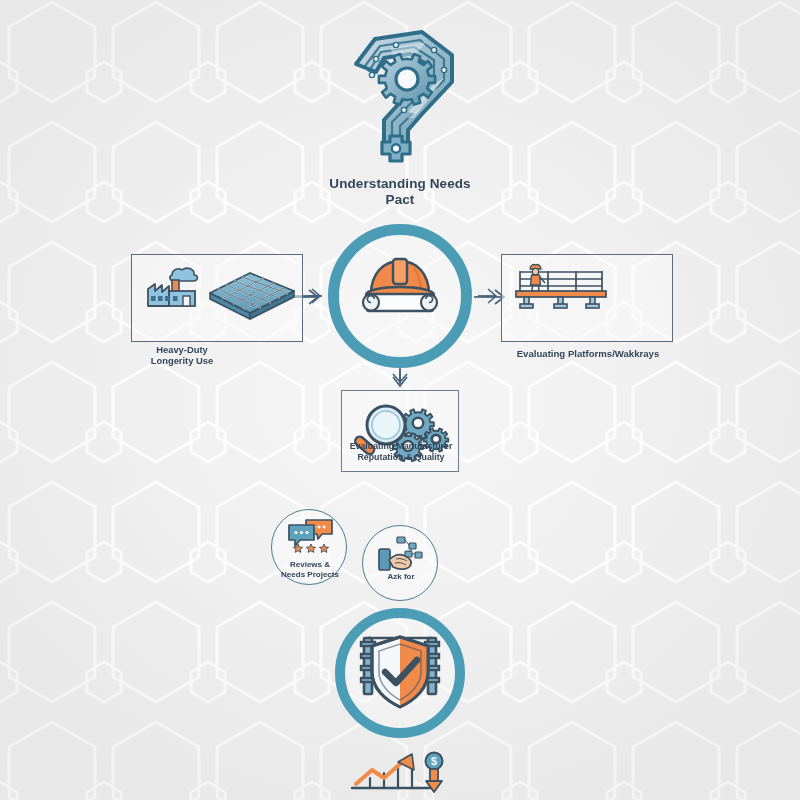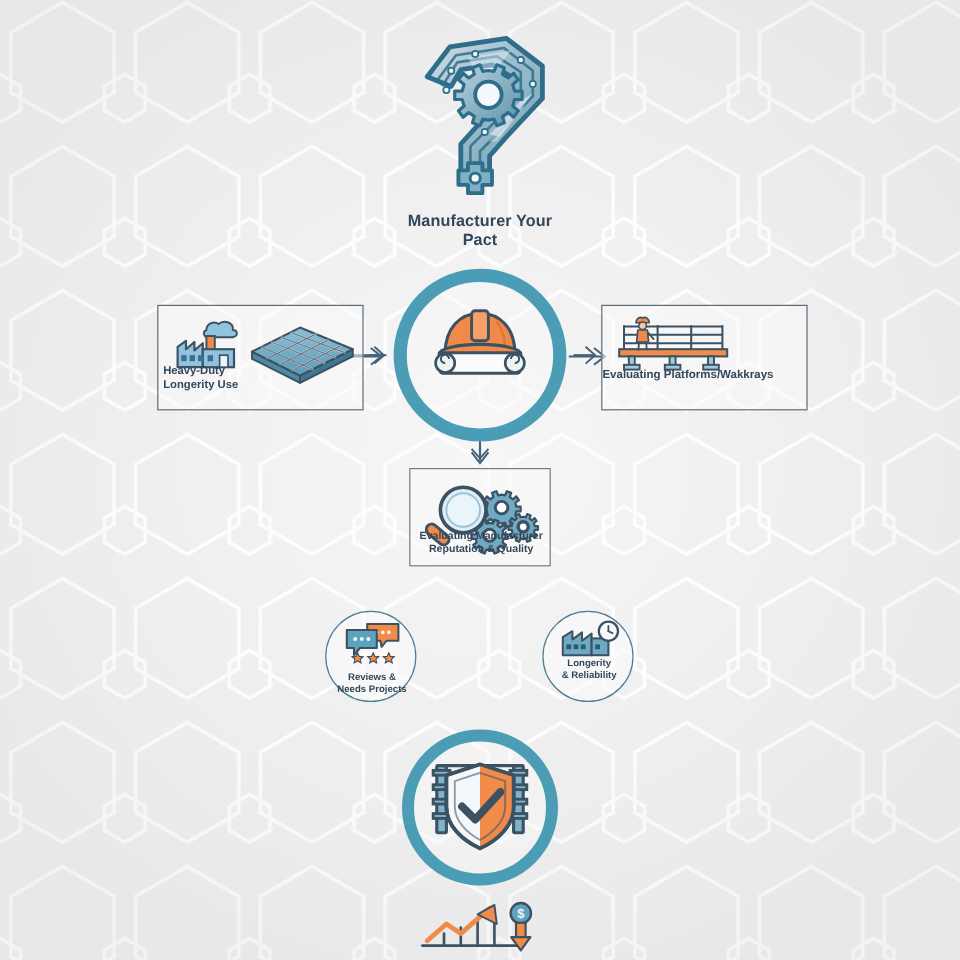--- a/index.html
+++ b/index.html
@@ -61,21 +61,23 @@
     background: rgba(250,250,250,0.55);
     box-sizing: border-box;
   }
   #box-heavy  { left: 131px; top: 254px; width: 172px; height: 88px; }
   #box-light  { left: 501px; top: 254px; width: 172px; height: 88px; }
 
   .boxlabel {
     position: absolute;
     color: #33475b;
     font-weight: bold;
+    text-align: center;
     line-height: 1.2;
+    margin-top: 41px;
   }
   #label-heavy {
     left: 4px; top: 48px; width: 92px;
     font-size: 9.4px;
   }
   #label-light {
     left: 0; top: 52px; width: 172px;
     font-size: 9.6px;
   }
 
@@ -243,21 +245,21 @@
       <circle cx="0" cy="0" r="11" fill="#f6f9fb" stroke="#2e6e8a" stroke-width="3.2"></circle>
     </g>
 
     <g transform="translate(66,128)">
       <path d="M-6,-14 L6,-14 L6,-8 L14,-8 L14,4 L6,4 L6,11 L-6,11 L-6,4 L-14,4 L-14,-8 L-6,-8 Z" fill="#7fb0c6" stroke="#2e6e8a" stroke-width="3.2" stroke-linejoin="round"></path>
       <circle cx="0" cy="-1.5" r="4.2" fill="#f2f8fa" stroke="#2e6e8a" stroke-width="2.4"></circle>
     </g>
   </svg>
 
   <div class="node ctext" id="title-understanding">
-    <div>Manufacturer Your</div>
+    <div>Understanding Needs</div>
     <div>Pact</div>
   </div>
 
   <div class="ring" id="ring-center"></div>
   <svg class="node" style="left:359px;top:250px;width:82px;height:72px;" viewBox="0 0 82 72">
 
     <path d="M12 44 C12 24 24 11 41 11 C58 11 70 24 70 44 Z" fill="#f0894a" stroke="#3c5161" stroke-width="2.6" stroke-linejoin="round"></path>
 
     <rect x="34" y="9" width="14" height="25" rx="3" fill="#f4a066" stroke="#3c5161" stroke-width="2.4"></rect>
 
@@ -426,44 +428,48 @@
         <path d="M25,26 L26.4,29 L29.6,29.3 L27.2,31.4 L27.9,34.4 L25,32.8 L22.1,34.4 L22.8,31.4 L20.4,29.3 L23.6,29 Z"></path>
         <path d="M38,26 L39.4,29 L42.6,29.3 L40.2,31.4 L40.9,34.4 L38,32.8 L35.1,34.4 L35.8,31.4 L33.4,29.3 L36.6,29 Z"></path>
       </g>
     </svg>
     <div class="badgelabel" id="lbl-reviews">
       <div>Reviews &amp;</div>
       <div>Needs Projects</div>
     </div>
   </div>
 
-
-  <div class="badge" id="badge-longevity">
-    <svg style="position:absolute;left:14px;top:8px;width:50px;height:30px;" viewBox="0 0 50 30">
-
-      <path d="M2 28 L2 13 L10 8 L10 15 L18 9 L18 16 L26 10 L26 28 Z" fill="#6fa9c2" stroke="#3c5161" stroke-width="1.7" stroke-linejoin="round"></path>
-      <rect x="26" y="14" width="14" height="14" fill="#6fa9c2" stroke="#3c5161" stroke-width="1.7"></rect>
-      <g fill="#2f5a74">
-        <rect x="5" y="19" width="4" height="4"></rect>
-        <rect x="11" y="19" width="4" height="4"></rect>
-        <rect x="17" y="19" width="4" height="4"></rect>
-        <rect x="29" y="19" width="4" height="4"></rect>
-      </g>
-
-      <circle cx="40" cy="8" r="8" fill="#f4fafc" stroke="#3c5161" stroke-width="1.9"></circle>
-      <g stroke="#3c5161" stroke-width="1.5" stroke-linecap="round">
-        <line x1="40" y1="8" x2="40" y2="3.6"></line>
-        <line x1="40" y1="8" x2="43.4" y2="9.6"></line>
+  <div class="badge" id="badge-ask">
+    <svg style="position:absolute;left:14px;top:10px;width:48px;height:36px;" viewBox="0 0 48 36">
+
+      <g fill="#6fa9c2" stroke="#3c5161" stroke-width="1.2">
+        <rect x="20" y="1" width="8" height="6" rx="1"></rect>
+        <rect x="32" y="7" width="7" height="6" rx="1"></rect>
+        <rect x="28" y="15" width="7" height="6" rx="1"></rect>
+        <rect x="38" y="16" width="7" height="6" rx="1"></rect>
+      </g>
+      <g stroke="#3c5161" stroke-width="1" fill="none">
+        <line x1="28" y1="4" x2="32" y2="9"></line>
+        <line x1="35" y1="13" x2="32" y2="16"></line>
+        <line x1="35" y1="18" x2="38" y2="18"></line>
+      </g>
+
+      <rect x="2" y="13" width="11" height="21" rx="2" fill="#5d9ab6" stroke="#3c5161" stroke-width="1.7"></rect>
+
+      <path d="M12 24 C17 19 22 17 28 20 C33 22 36 26 33 30 C30 34 22 34 16 31 Z" fill="#f6c9a6" stroke="#3c5161" stroke-width="1.7" stroke-linejoin="round"></path>
+      <g stroke="#3c5161" stroke-width="1" fill="none">
+        <path d="M19 23 C23 22 27 23 30 25"></path>
+        <path d="M18 27 C22 26 26 27 29 29"></path>
       </g>
     </svg>
-    <div class="badgelabel" id="lbl-longevity">
-      <div>Longerity</div>
-      <div>&amp; Reliability</div>
+    <div class="badgelabel" id="lbl-ask">
+      <div>Azk for</div>
     </div>
   </div>
+
 
   <div class="ring" id="ring-safety"></div>
   <svg class="node" style="left:358px;top:630px;width:84px;height:86px;" viewBox="0 0 84 86">
 
     <g stroke="#3c5161" stroke-width="2.6" fill="#7fb4cb">
       <rect x="6" y="8" width="8" height="56" rx="1"></rect>
       <rect x="70" y="8" width="8" height="56" rx="1"></rect>
     </g>
     <g stroke="#3c5161" stroke-width="2.4" fill="#7fb4cb">
       <rect x="3" y="12" width="14" height="4"></rect>

